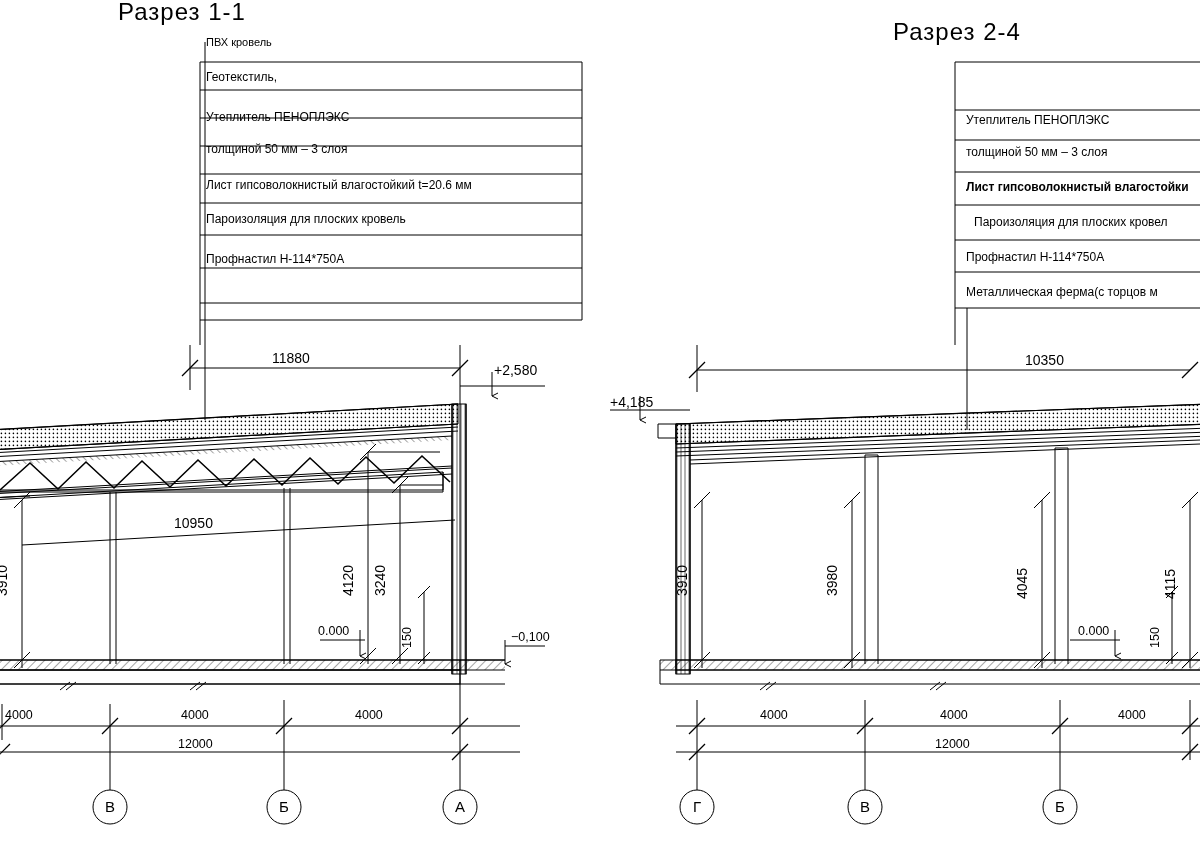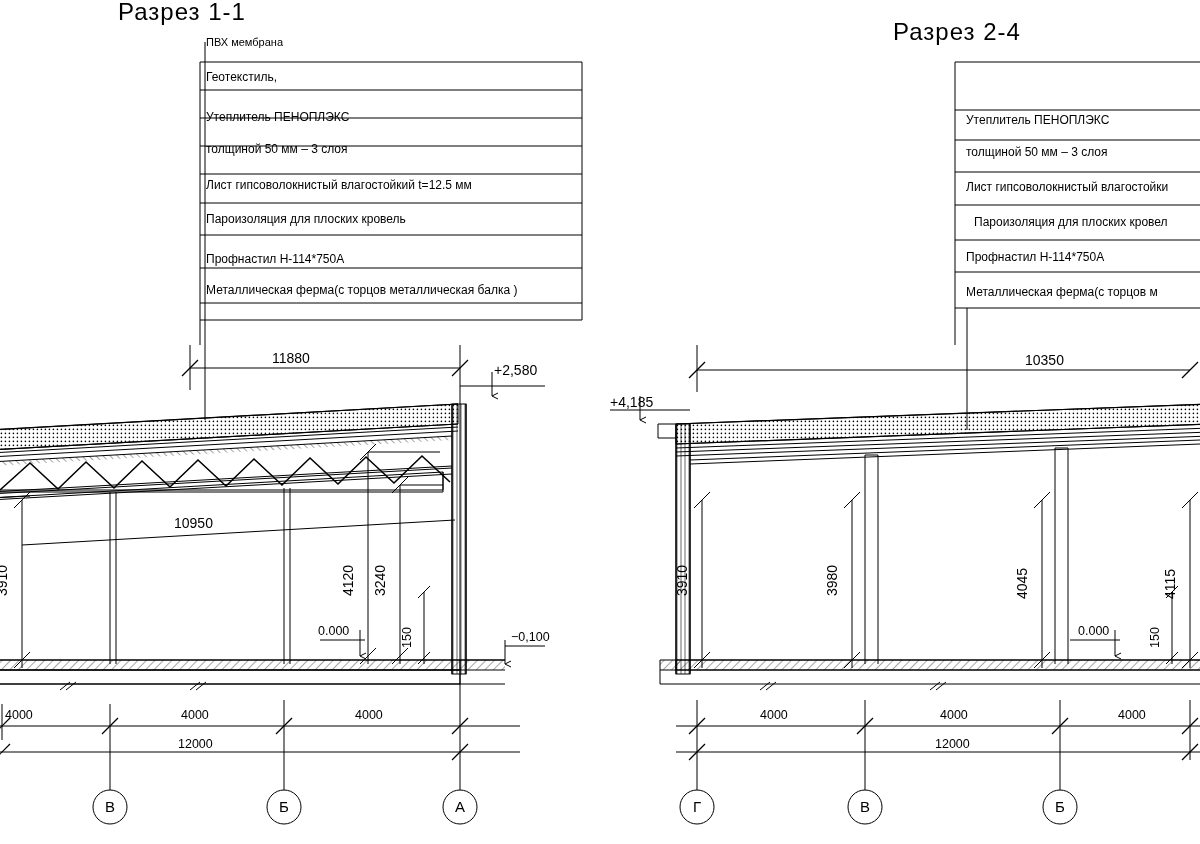--- a/index.html
+++ b/index.html
@@ -292,33 +292,32 @@
         <line x1="1182" y1="734" x2="1198" y2="718"></line>
         <line x1="689" y1="760" x2="705" y2="744"></line>
         <line x1="1182" y1="760" x2="1198" y2="744"></line>
       </g>
       <circle cx="697" cy="807" r="17"></circle>
       <circle cx="865" cy="807" r="17"></circle>
       <circle cx="1060" cy="807" r="17"></circle>
     </g>
   </svg>
 
-  <div class="note small" style="left:206px;top:36px;">ПВХ мембрана</div>
+  <div class="note small" style="left:206px;top:36px;">ПВХ кровель</div>
   <div class="note" style="left:206px;top:70px;">Геотекстиль,</div>
   <div class="note" style="left:206px;top:110px;">Утеплитель ПЕНОПЛЭКС</div>
   <div class="note" style="left:206px;top:142px;">толщиной 50 мм – 3 слоя</div>
-  <div class="note" style="left:206px;top:178px;">Лист гипсоволокнистый влагостойкий t=12.5 мм</div>
+  <div class="note" style="left:206px;top:178px;">Лист гипсоволокнистый влагостойкий t=20.6 мм</div>
   <div class="note" style="left:206px;top:212px;">Пароизоляция для плоских кровель</div>
   <div class="note" style="left:206px;top:252px;">Профнастил Н-114*750А</div>
-  <div class="note" style="left:206px;top:283px;">Металлическая ферма(с торцов металлическая балка )</div>
 
   <div class="clip" style="left:960px;top:105px;width:240px;height:215px;">
     <div class="note" style="left:6px;top:8px;">Утеплитель ПЕНОПЛЭКС</div>
     <div class="note" style="left:6px;top:40px;">толщиной 50 мм – 3 слоя</div>
-    <div class="note" style="left:6px;top:75px;">Лист гипсоволокнистый влагостойки</div>
+    <div class="note" style="left:6px;top:75px;font-weight:bold;">Лист гипсоволокнистый влагостойки</div>
     <div class="note" style="left:6px;top:110px;margin-left:8px;">Пароизоляция для плоских кровел</div>
     <div class="note" style="left:6px;top:145px;">Профнастил Н-114*750А</div>
     <div class="note" style="left:6px;top:180px;">Металлическая ферма(с торцов м</div>
   </div>
 
   <div class="dim" style="left:272px;top:350px;">11880</div>
   <div class="dim" style="left:494px;top:362px;">+2,580</div>
   <div class="dim" style="left:174px;top:515px;">10950</div>
   <div class="dim v" style="left:10px;top:580px;">3910</div>
   <div class="dim v" style="left:356px;top:580px;">4120</div>

